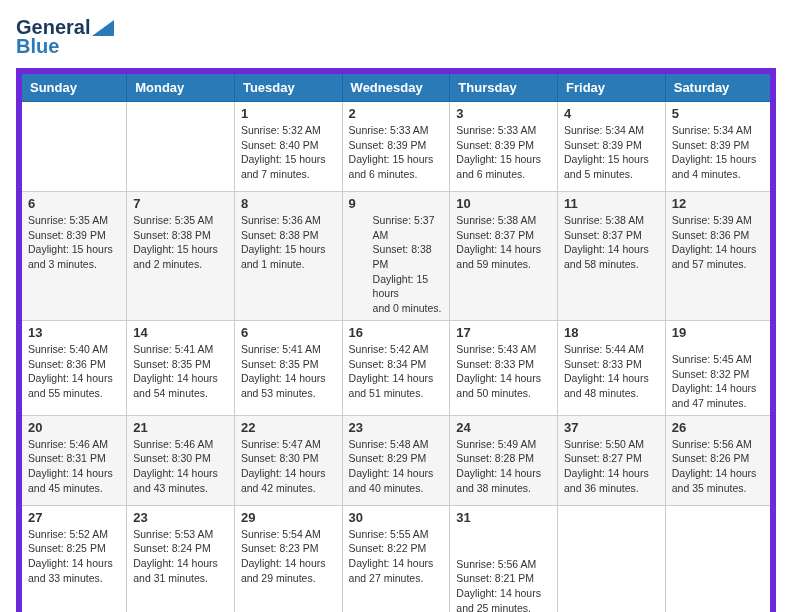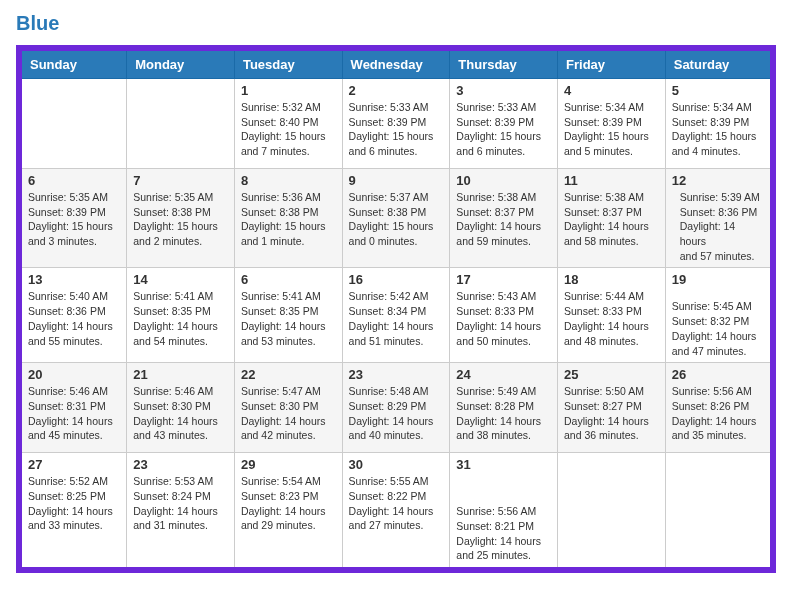--- a/index.html
+++ b/index.html
@@ -75,20 +75,26 @@
     }
     .empty-cell {
       background: #fff !important;
     }
   </style>
 </head>
 <body>
 
 <div class="header">
   <div class="logo">
+    <div style="display:flex;align-items:center;">
+      <span style="font-size:20px;font-weight:bold;color:#1a3a5c;">General</span>
+      <svg width="22" height="16" viewBox="0 0 22 16" style="margin-left:2px;">
+        <polygon points="0,16 22,0 22,16" fill="#2a7ab8"></polygon>
+      </svg>
+    </div>
     <span style="font-size:20px;font-weight:bold;color:#2a7ab8;margin-top:-4px;">Blue</span>
   </div>
   <div class="title-section">
     <div class="month-title"></div>
     <div class="location"></div>
   </div>
 </div>
 
 <table class="calendar">
   <thead>
@@ -159,42 +165,42 @@
         </td>
         <td>
           <span class="day-number">8</span>
           <div class="day-info" style="white-space: pre-line;">Sunrise: 5:36 AM
 Sunset: 8:38 PM
 Daylight: 15 hours
 and 1 minute.</div>
         </td>
         <td>
           <span class="day-number">9</span>
-          <div class="day-info" style="white-space: pre-line;">Sunrise: 5:37 AM
+          <div class="day-info" style="white-space: pre-line; margin-left: 24px;">Sunrise: 5:37 AM
 Sunset: 8:38 PM
 Daylight: 15 hours
 and 0 minutes.</div>
         </td>
         <td>
           <span class="day-number">10</span>
           <div class="day-info" style="white-space: pre-line;">Sunrise: 5:38 AM
 Sunset: 8:37 PM
 Daylight: 14 hours
 and 59 minutes.</div>
         </td>
         <td>
           <span class="day-number">11</span>
           <div class="day-info" style="white-space: pre-line;">Sunrise: 5:38 AM
 Sunset: 8:37 PM
 Daylight: 14 hours
 and 58 minutes.</div>
         </td>
         <td>
           <span class="day-number">12</span>
-          <div class="day-info" style="white-space: pre-line; margin-left: 8px;">Sunrise: 5:39 AM
+          <div class="day-info" style="white-space: pre-line;">Sunrise: 5:39 AM
 Sunset: 8:36 PM
 Daylight: 14 hours
 and 57 minutes.</div>
         </td>
       </tr>
       <tr>
         <td>
           <span class="day-number">13</span>
           <div class="day-info" style="white-space: pre-line;">Sunrise: 5:40 AM
 Sunset: 8:36 PM
@@ -274,21 +280,21 @@
 and 40 minutes.</div>
         </td>
         <td>
           <span class="day-number">24</span>
           <div class="day-info" style="white-space: pre-line;">Sunrise: 5:49 AM
 Sunset: 8:28 PM
 Daylight: 14 hours
 and 38 minutes.</div>
         </td>
         <td>
-          <span class="day-number">25</span>
+          <span class="day-number">37</span>
           <div class="day-info" style="white-space: pre-line;">Sunrise: 5:50 AM
 Sunset: 8:27 PM
 Daylight: 14 hours
 and 36 minutes.</div>
         </td>
         <td>
           <span class="day-number">26</span>
           <div class="day-info" style="white-space: pre-line;">Sunrise: 5:56 AM
 Sunset: 8:26 PM
 Daylight: 14 hours

